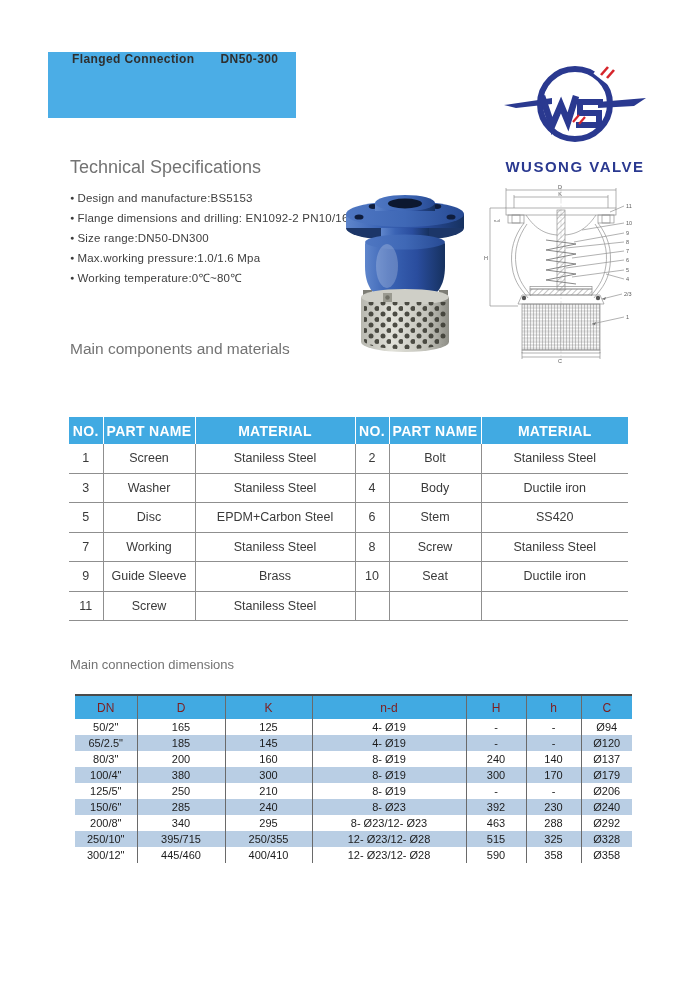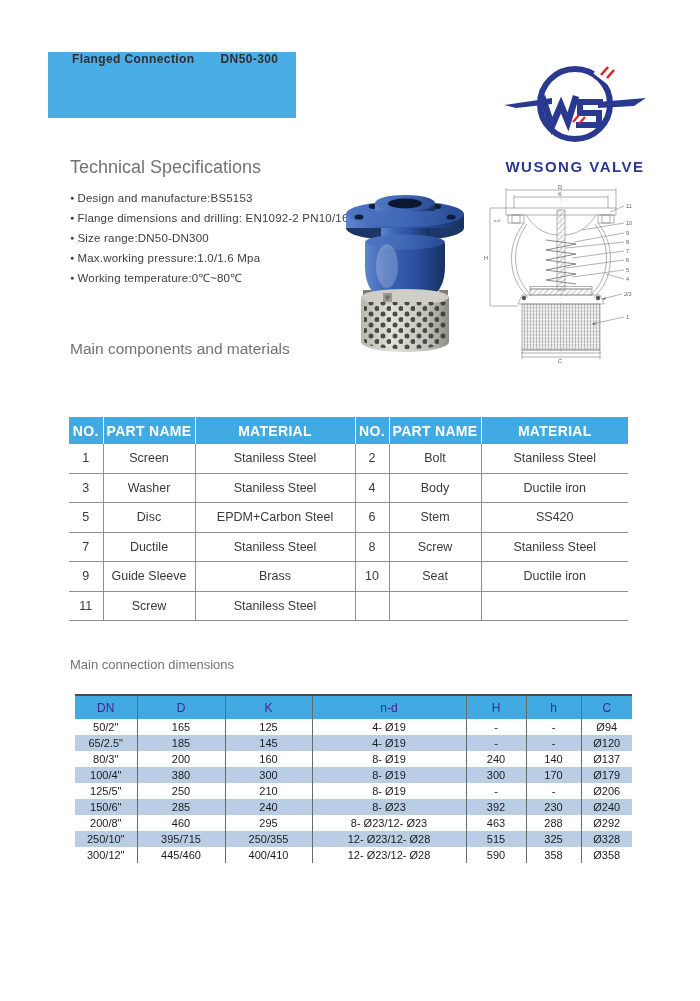--- a/index.html
+++ b/index.html
@@ -31,21 +31,21 @@
   table{border-collapse:collapse;table-layout:fixed;}
   .comp{position:absolute;left:69px;top:417px;width:559px;}
   .comp th{background:#41AAE2;color:#fff;font-size:14px;font-weight:700;height:25px;
            border-left:1px solid #fff;letter-spacing:.3px;margin-left:10px;}
   .comp th:first-child{border-left:none;}
   .comp td{height:26.5px;text-align:center;font-size:12.5px;color:#3a3a3a;
            border-left:1px solid #8f8f8f;border-bottom:1px solid #8f8f8f;background:#fff;}
   .comp td:first-child{border-left:none;}
   
   .dims{position:absolute;left:75px;top:694px;width:557px;border-top:2px solid #4a4a4a;}
-  .dims th{background:#41AAE2;color:#4c1d95;font-size:12px;font-weight:400;height:21px;
+  .dims th{background:#41AAE2;color:#7f1d1d;font-size:12px;font-weight:400;height:21px;
            border-left:1px solid #6a6a6a;}
   .dims th:first-child{border-left:none;}
   .dims td{height:16px;line-height:16px;text-align:center;font-size:11px;color:#1c1c1c;
            border-left:1px solid #6a6a6a;padding:0;}
   .dims td:first-child{border-left:none;}
   .dims tbody tr:nth-child(even) td{background:#B9CEE4;}
   .dims tbody tr:nth-child(odd) td{background:#fff;}
 </style>
 </head>
 <body>
@@ -264,21 +264,21 @@
       <tr>
         <td>5</td>
         <td>Disc</td>
         <td>EPDM+Carbon Steel</td>
         <td>6</td>
         <td>Stem</td>
         <td>SS420</td>
       </tr>
       <tr>
         <td>7</td>
-        <td>Ductile</td>
+        <td>Working</td>
         <td>Staniless Steel</td>
         <td>8</td>
         <td>Screw</td>
         <td>Staniless Steel</td>
       </tr>
       <tr>
         <td>9</td>
         <td>Guide Sleeve</td>
         <td>Brass</td>
         <td>10</td>
@@ -368,21 +368,21 @@
         <td>150/6"</td>
         <td>285</td>
         <td>240</td>
         <td>8- Ø23</td>
         <td>392</td>
         <td>230</td>
         <td>Ø240</td>
       </tr>
       <tr>
         <td>200/8"</td>
-        <td>460</td>
+        <td>340</td>
         <td>295</td>
         <td>8- Ø23/12- Ø23</td>
         <td>463</td>
         <td>288</td>
         <td>Ø292</td>
       </tr>
       <tr>
         <td>250/10"</td>
         <td>395/715</td>
         <td>250/355</td>

